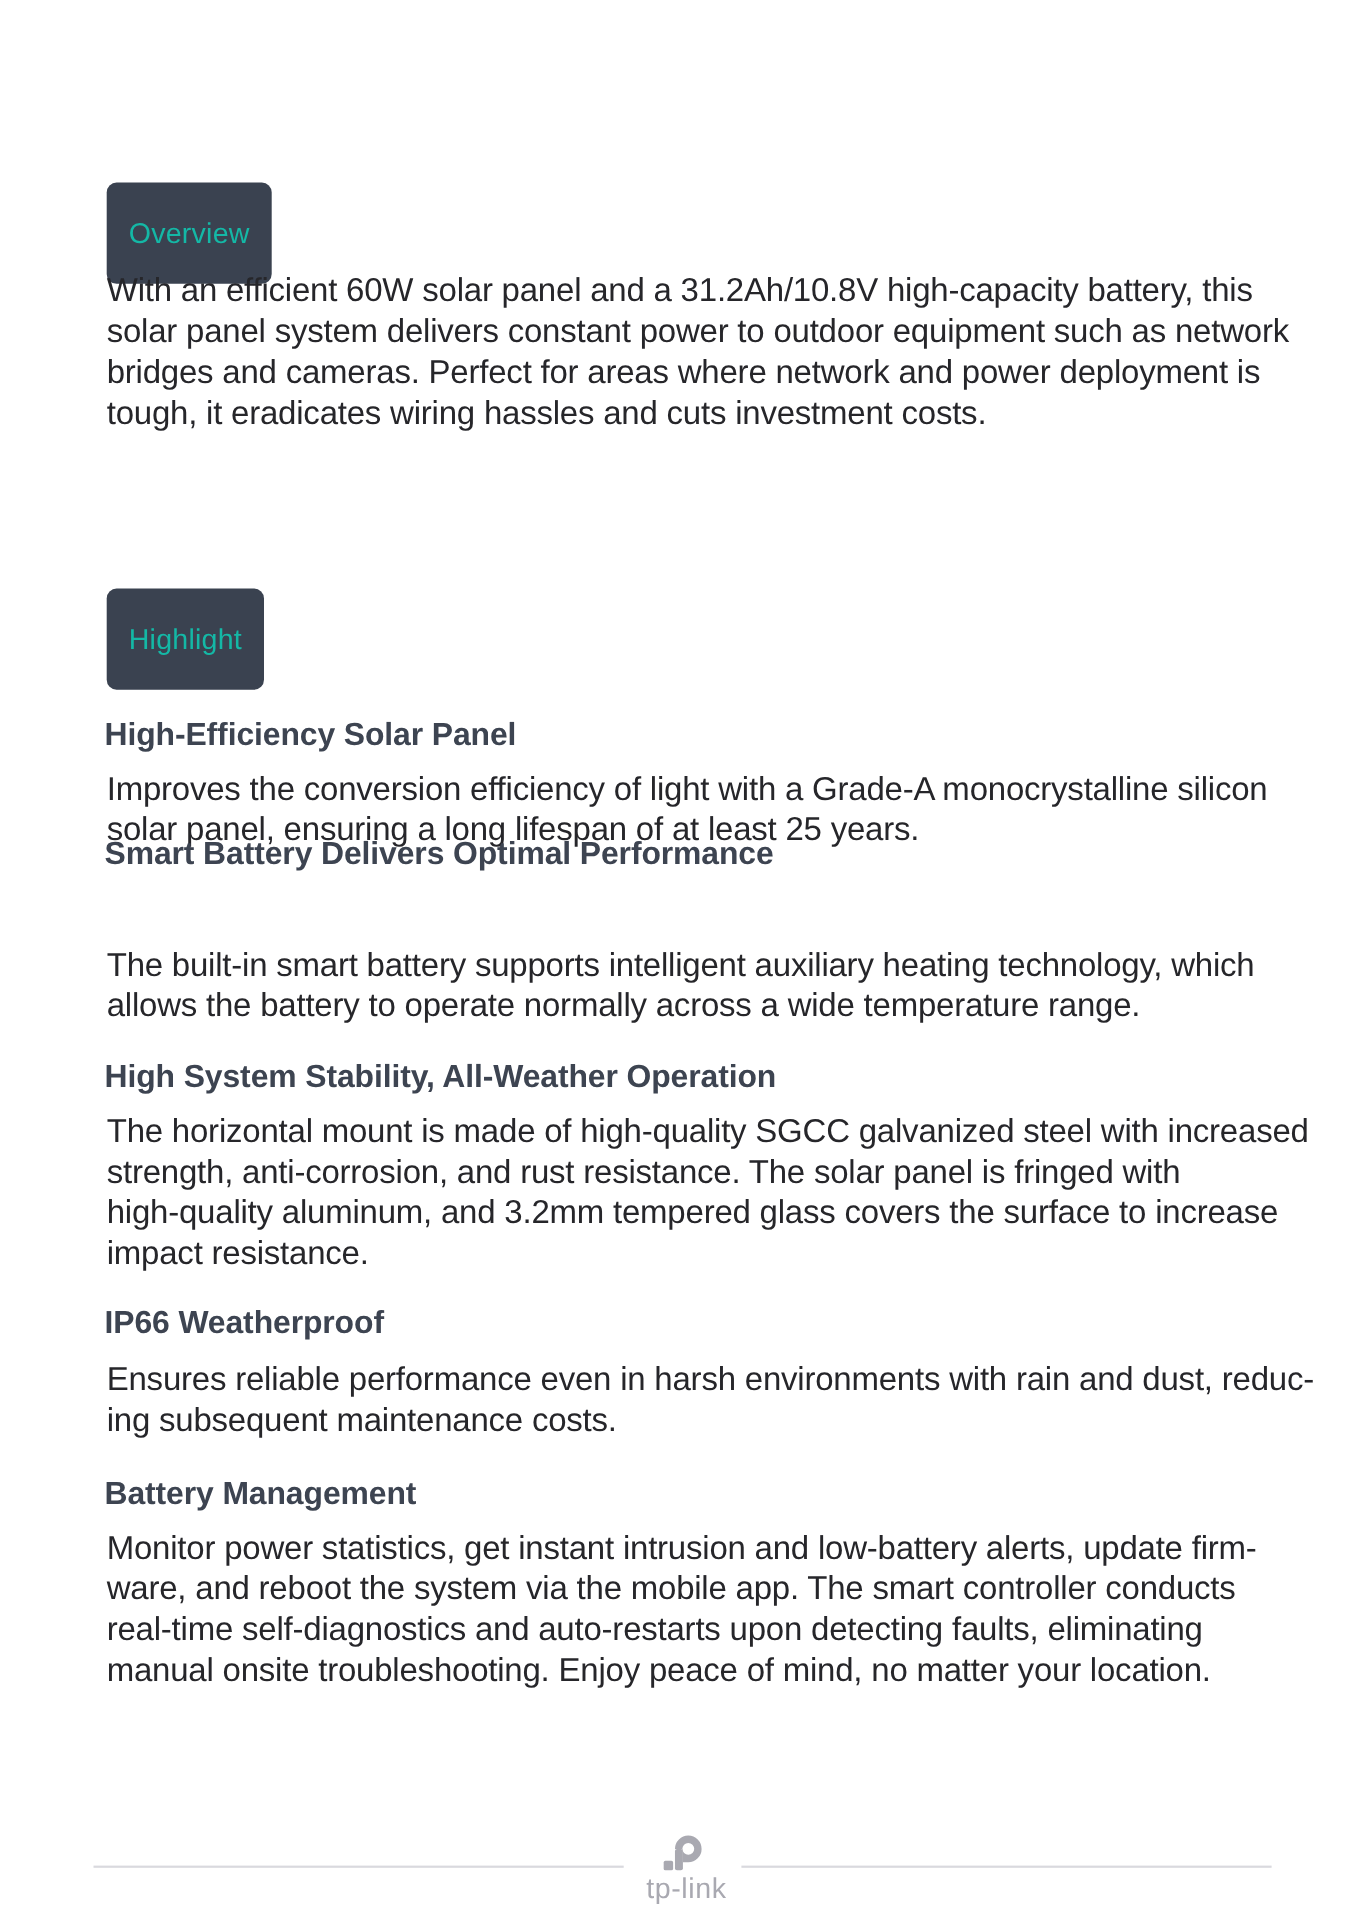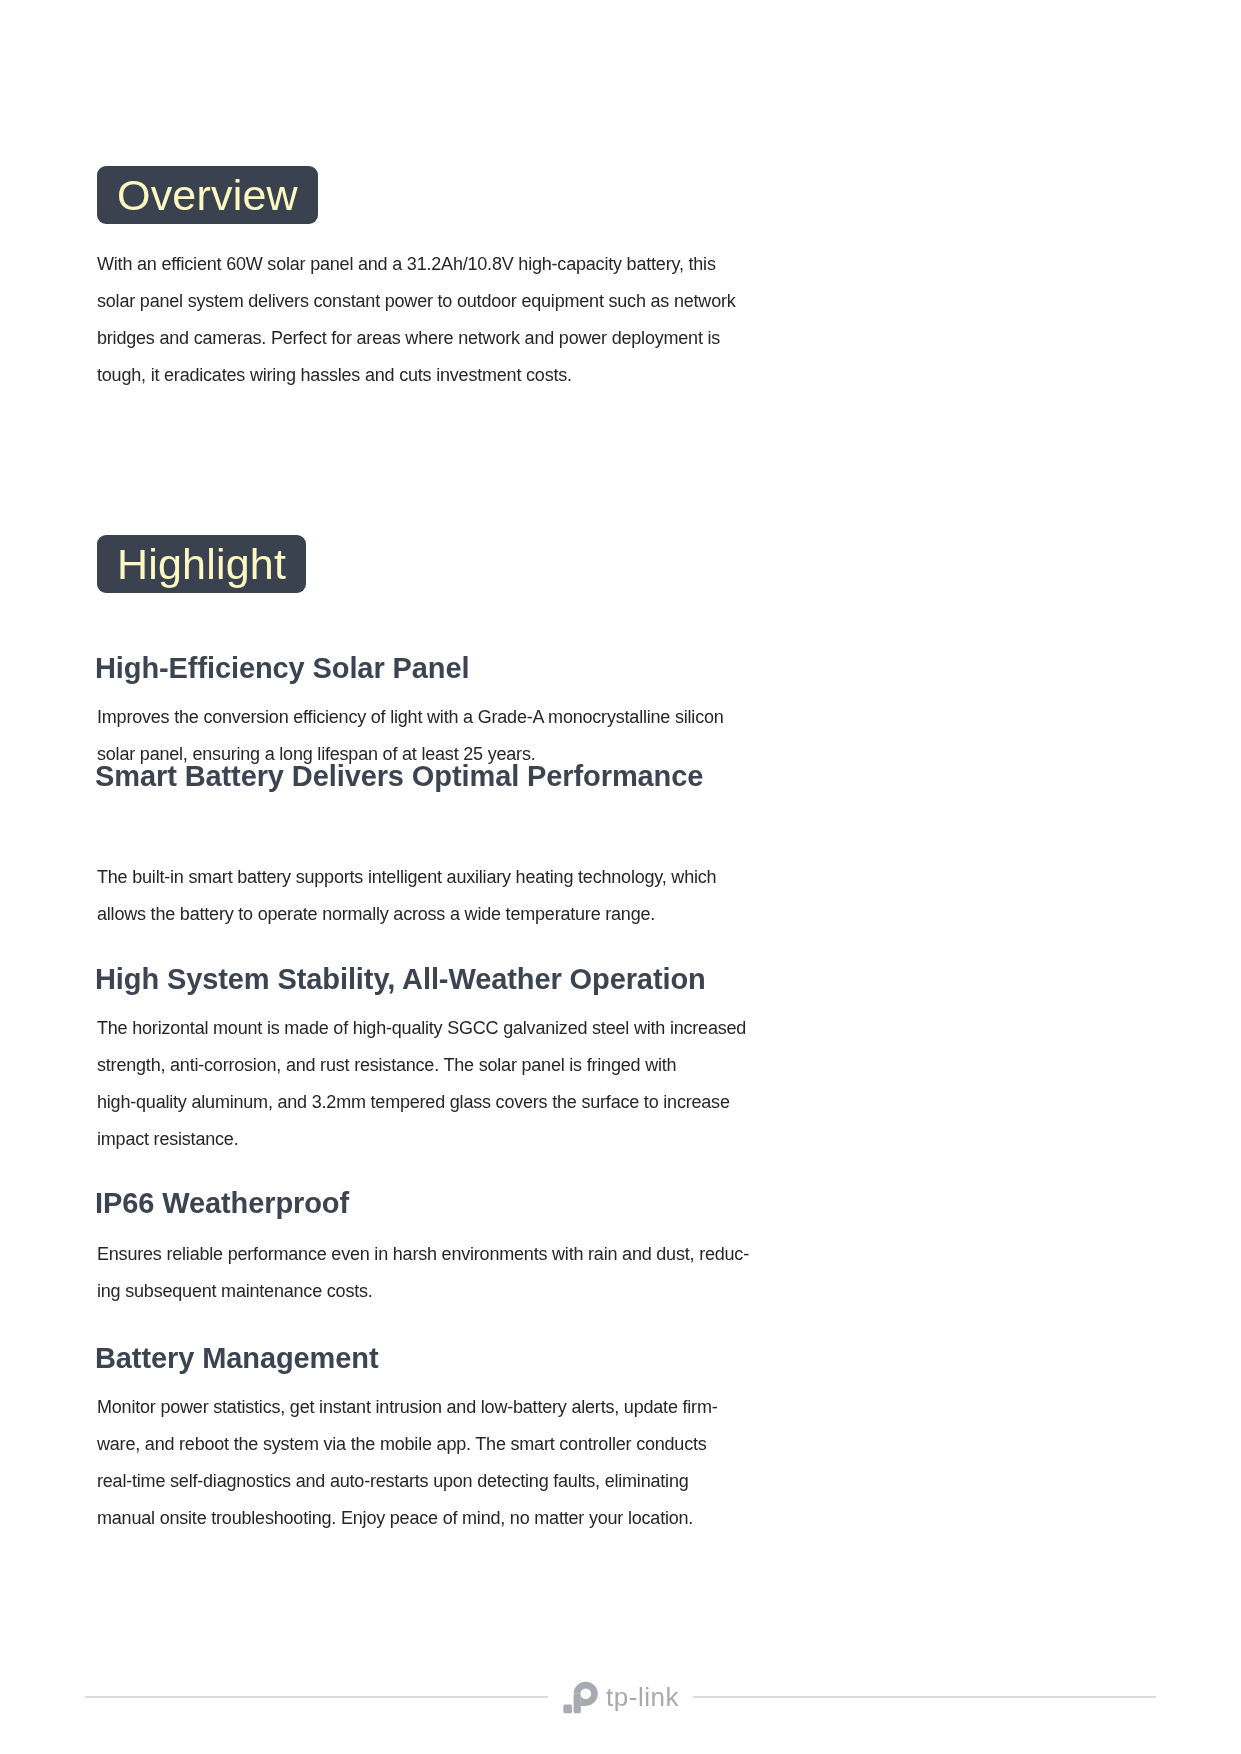--- a/index.html
+++ b/index.html
@@ -16,33 +16,33 @@
     background:var(--page-bg);
     font-family:"Liberation Sans", sans-serif;
     position:relative;
     overflow:hidden;
   }
   .badge{
     position:absolute;
     left:97px;
     display:inline-block;
     background:var(--badge-bg);
-    color:#fef9c3;
-    font-size:43px;
+    color:#14b8a6;
+    font-size:26px;
     line-height:40px;
-    padding:9px 20px;
+    padding:26px 20px;
     border-radius:9px;
     letter-spacing:0.2px;
   }
   .body-text{
     position:absolute;
     left:97px;
     margin:0;
     color:var(--body-text);
-    font-size:18px;
+    font-size:30px;
     line-height:37px;
     letter-spacing:-0.2px;
     white-space:nowrap;
   }
   .item-title{
     position:absolute;
     left:95px;
     margin:0;
     color:var(--heading-text);
     font-size:29px;
@@ -63,20 +63,21 @@
   }
   .footer .rule{
     flex:1;
     height:1.5px;
     background:var(--rule-gray);
   }
   .footer .logo{
     display:flex;
     align-items:center;
     margin:0 14px;
+    flex-direction:column;
   }
   .footer .logo svg{
     width:37px;
     height:37px;
     display:block;
   }
   .footer .logo-text{
     color:var(--footer-gray);
     font-size:26px;
     letter-spacing:0.5px;

